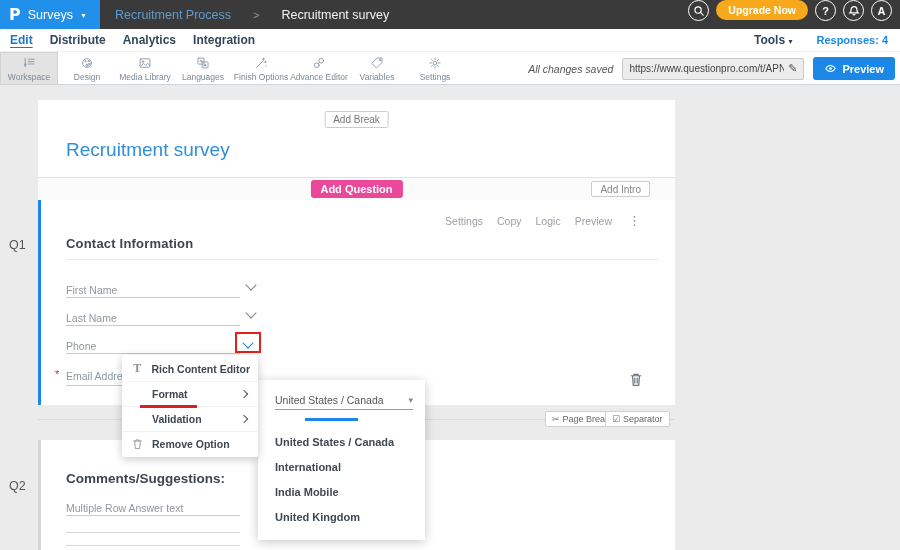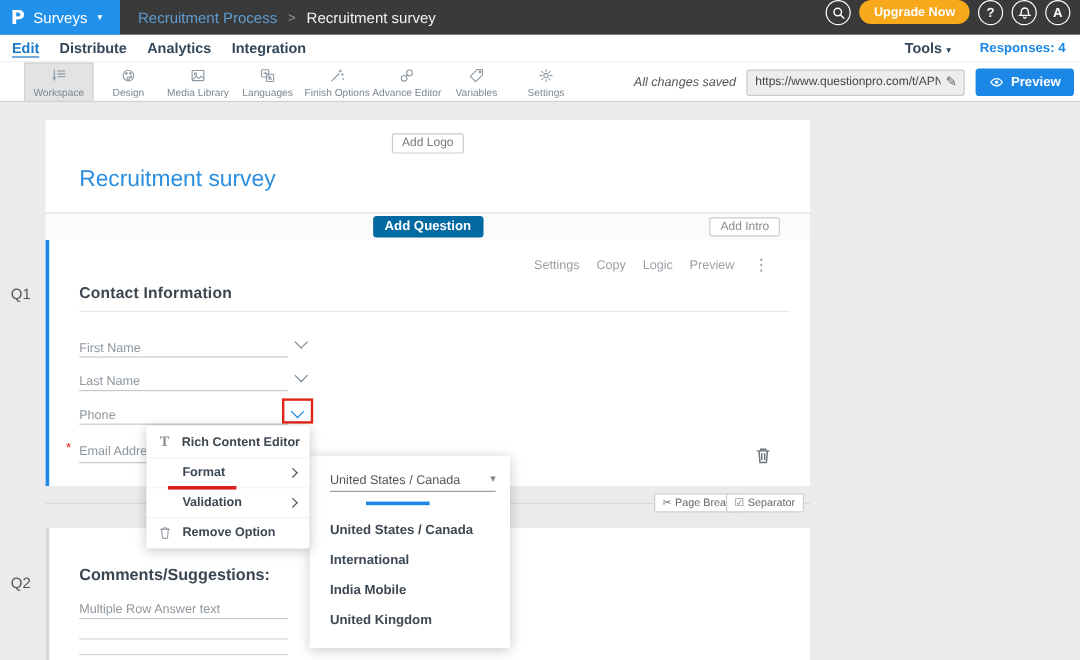--- a/index.html
+++ b/index.html
@@ -6,60 +6,60 @@
   html,body{background:#fff}
   body{font-family:"Liberation Sans","DejaVu Sans",sans-serif;-webkit-font-smoothing:antialiased}
   .screen{position:relative;width:900px;height:550px;background:#ebebeb;overflow:hidden}
 
   
   .topbar{position:absolute;top:0;left:0;width:900px;height:29px;background:#3a3a3a;display:flex;align-items:center}
   .brand{width:100px;height:29px;background:#2090ea;color:#fff;display:flex;align-items:center;padding:0 9px;gap:7px;cursor:pointer}
   .brand .logo{font-weight:bold;font-size:16px;font-family:"DejaVu Sans",sans-serif}
   .brand .prod{font-size:12.5px}
   .brand .caret{font-size:7px;margin-top:1px}
-  .breadcrumb{display:flex;align-items:center;gap:9px;margin-left:15px;font-size:12.5px}
+  .breadcrumb{display:flex;align-items:center;gap:22px;margin-left:15px;font-size:12.5px}
   .bc-parent{color:#5e9bd0;cursor:pointer}
   .bc-sep{color:#9a9a9a;font-size:11px}
   .bc-current{color:#f2f2f2}
   .topbar-right{position:absolute;right:8px;top:0;height:32px;display:flex;gap:7px}
   .circle-btn{width:21px;height:21px;border:1.4px solid #fff;border-radius:50%;color:#fff;display:flex;align-items:center;justify-content:center;font-size:11px;font-weight:bold;cursor:pointer;background:transparent}
   .circle-btn svg{width:12px;height:12px;stroke:#fff;fill:none;stroke-width:1.6;stroke-linecap:round}
   .upgrade-btn{height:20px;padding:0 12px;border-radius:10px;background:#f7a81b;color:#fff;font-size:10.5px;font-weight:bold;display:flex;align-items:center;cursor:pointer;white-space:nowrap}
 
   
   .nav{position:absolute;top:29px;left:0;width:900px;height:23px;background:#fff;display:flex;align-items:center;padding:0 10px;border-bottom:1px solid #f0f0f0}
   .nav-tab{font-size:12px;font-weight:700;color:#33475b;margin-right:17px;cursor:pointer}
   .nav-tab.active{color:#1a78c8;text-decoration:underline;text-underline-offset:3px}
   .nav-right{margin-left:auto;display:flex;align-items:center;gap:24px;padding-right:2px}
   .tools{font-size:12px;font-weight:700;color:#33475b;cursor:pointer}
   .tools .caret{font-size:8px}
   .responses{font-size:11px;font-weight:700;color:#1b87e6;cursor:pointer}
 
   
   .toolbar{position:absolute;top:52px;left:0;width:900px;height:33px;background:#fff;border-bottom:1px solid #ccd4da}
-  .tb-group{display:flex;margin-left:20px;height:33px}
+  .tb-group{display:flex;margin-left:0;height:33px}
   .tb-item{width:58px;display:flex;flex-direction:column;align-items:center;justify-content:center;gap:2px;cursor:pointer}
   .tb-item svg{width:14px;height:14px;stroke:#8c98a4;fill:none;stroke-width:1.3;stroke-linecap:round;stroke-linejoin:round}
   .tb-item .tb-label{font-size:8.5px;color:#7d8893;white-space:nowrap}
   .tb-item.active{background:#e3e3e3;box-shadow:inset 0 0 0 1px #d2d2d2}
   .tb-right{position:absolute;right:5px;top:0;height:33px;display:flex;align-items:center;gap:9px}
   .saved{font-style:italic;font-size:10.5px;color:#555}
   .url-box{width:182px;height:22px;background:#ededed;border:1px solid #c9c9c9;border-radius:2px;display:flex;align-items:center;padding:0 6px;cursor:text}
   .url-text{font-size:10px;color:#444;white-space:nowrap;overflow:hidden;flex:1}
   .url-pencil{font-size:11px;color:#555;margin-left:4px;cursor:pointer}
   .preview-btn{height:23px;padding:0 11px;background:#1b87e6;border-radius:3px;color:#fff;font-size:11px;font-weight:bold;display:flex;align-items:center;gap:5px;cursor:pointer}
   .preview-btn svg{width:13px;height:11px;stroke:#fff;fill:none;stroke-width:1.3}
 
   
   .canvas{position:absolute;top:85px;left:0;width:900px;height:465px;background:#ebebeb}
   .sec-head{position:absolute;left:38px;top:15px;width:637px;height:77px;background:#fff}
   .add-logo-btn{position:absolute;left:50%;transform:translateX(-50%);top:11px;height:17px;padding:0 8px;background:#fff;border:1px solid #ccc;border-radius:2px;font-size:10px;color:#777;display:flex;align-items:center;cursor:pointer;white-space:nowrap}
   .survey-title{position:absolute;left:28px;top:39px;font-size:19px;color:#2e8fdf;cursor:text}
   .addq-strip{position:absolute;left:38px;top:92px;width:637px;height:23px;background:#fbfbfb;border-top:1px solid #e3e3e3}
-  .add-question-btn{position:absolute;left:50%;transform:translateX(-50%);top:2px;height:18px;padding:0 10px;background:#0369a1;border-radius:3px;color:#fff;font-size:11px;font-weight:bold;display:flex;align-items:center;cursor:pointer;white-space:nowrap}
+  .add-question-btn{position:absolute;left:50%;transform:translateX(-50%);top:2px;height:18px;padding:0 10px;background:#ec4899;border-radius:3px;color:#fff;font-size:11px;font-weight:bold;display:flex;align-items:center;cursor:pointer;white-space:nowrap}
   .add-intro-btn{position:absolute;right:25px;top:3px;height:16px;padding:0 8px;background:#fff;border:1px solid #ccc;border-radius:2px;font-size:10px;color:#888;display:flex;align-items:center;cursor:pointer;white-space:nowrap}
 
   .q-label{position:absolute;left:9px;font-size:12.5px;color:#555}
   .q1-label{top:153px}
   .q2-label{top:394px}
 
   
   .q1-block{position:absolute;left:38px;top:115px;width:637px;height:205px;background:#fff;border-left:3px solid #1b87e6}
   .q-actions{position:absolute;top:13px;right:34px;display:flex;align-items:center;gap:14px}
   .q-action{font-size:10.5px;color:#9aa0a6;cursor:pointer}
@@ -236,21 +236,21 @@
             <circle cx="7.5" cy="7" r="1.7" fill="#fff" stroke="none"></circle>
           </svg>
         <span>Preview</span>
       </div>
     </div>
   </div>
 
   <main class="canvas">
 
     <section class="sec-head">
-      <div class="add-logo-btn">Add Logo</div>
+      <div class="add-logo-btn">Add Break</div>
       <div class="survey-title">Recruitment survey</div>
     </section>
 
     <section class="addq-strip">
       <div class="add-question-btn">Add Question</div>
       <div class="add-intro-btn">Add Intro</div>
     </section>
 
     <div class="q-label q1-label">Q1</div>
     <div class="q-label q2-label">Q2</div>

